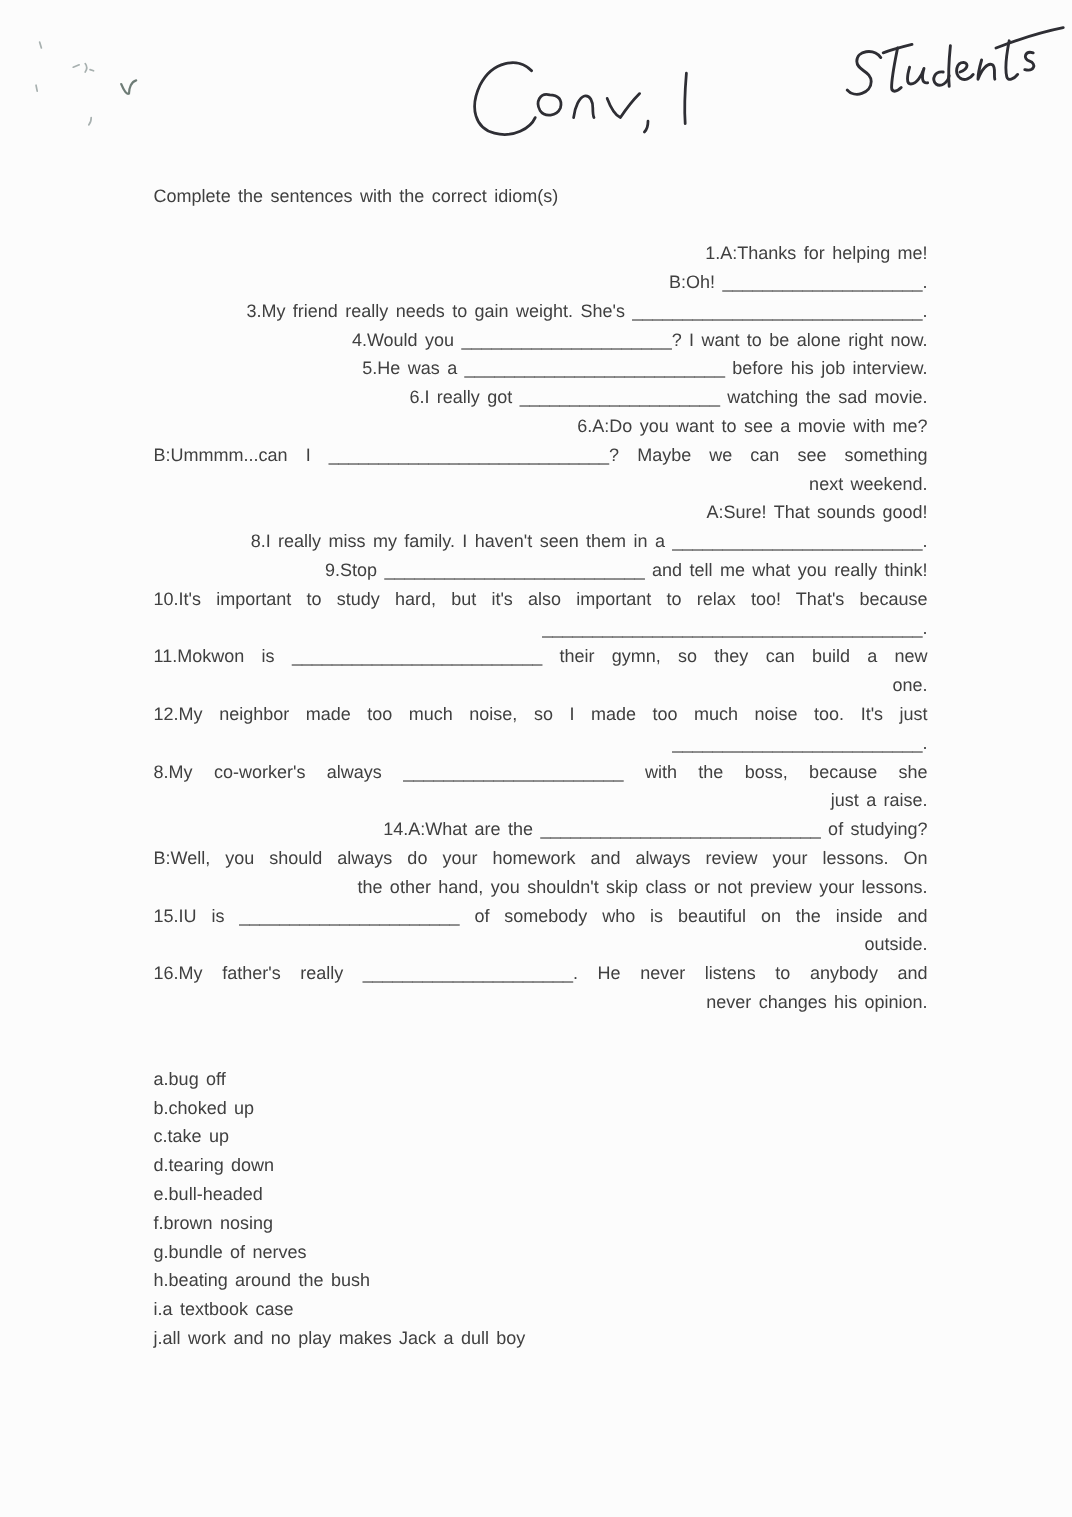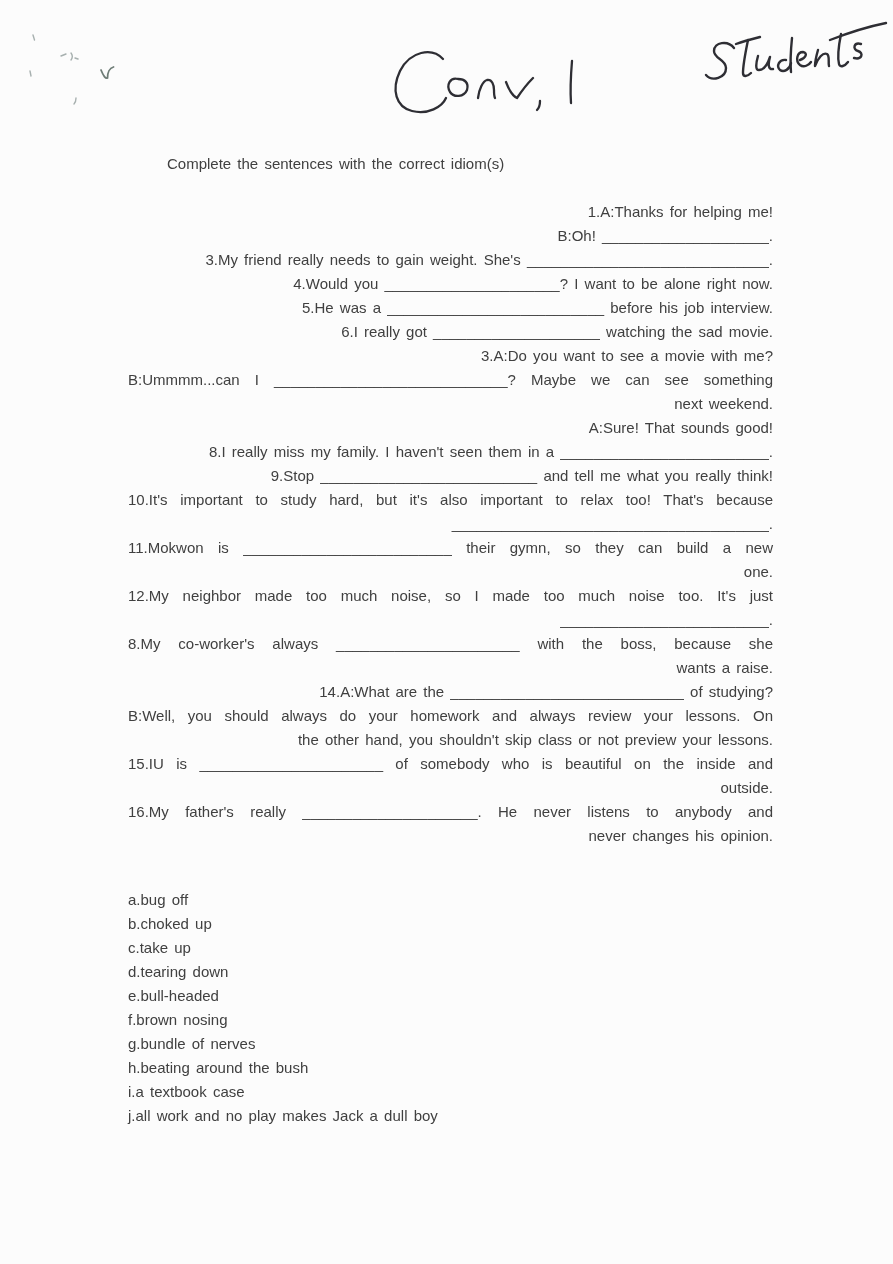--- a/index.html
+++ b/index.html
@@ -50,21 +50,20 @@
     left: 128px;
     top: 152px;
     width: 645px;
   }
   .instruction {
     font-size: 15px;
     line-height: 24px;
     word-spacing: 2px;
     margin-bottom: 24px;
     white-space: pre;
-    margin-left: 39px;
   }
   .line {
     font-size: 15px;
     line-height: 24px;
     min-height: 24px;
     word-spacing: 2px;
     text-align: right;
   }
   .line.stretch {
     text-align: justify;
@@ -133,21 +132,21 @@
 
 
         <div class="line">3.My friend really needs to gain weight. She's _____________________________.</div>
 
         <div class="line">4.Would you _____________________? I want to be alone right now.</div>
 
         <div class="line">5.He was a __________________________ before his job interview.</div>
 
         <div class="line">6.I really got ____________________ watching the sad movie.</div>
 
-        <div class="line">3.A:Do you want to see a movie with me?</div>
+        <div class="line">6.A:Do you want to see a movie with me?</div>
 
         <div class="line stretch">B:Ummmm...can I ____________________________? Maybe we can see something</div>
 
         <div class="line">next weekend.</div>
 
         <div class="line">A:Sure! That sounds good!</div>
 
         <div class="line">8.I really miss my family. I haven't seen them in a _________________________.</div>
 
         <div class="line">9.Stop __________________________ and tell me what you really think!</div>
@@ -159,21 +158,21 @@
         <div class="line stretch">11.Mokwon is _________________________ their gymn, so they can build a new</div>
 
         <div class="line">one.</div>
 
         <div class="line stretch">12.My neighbor made too much noise, so I made too much noise too. It's just</div>
 
         <div class="line">_________________________.</div>
 
         <div class="line stretch">8.My co-worker's always ______________________ with the boss, because she</div>
 
-        <div class="line">wants a raise.</div>
+        <div class="line">just a raise.</div>
 
         <div class="line">14.A:What are the ____________________________ of studying?</div>
 
         <div class="line stretch">B:Well, you should always do your homework and always review your lessons. On</div>
 
         <div class="line">the other hand, you shouldn't skip class or not preview your lessons.</div>
 
         <div class="line stretch">15.IU is ______________________ of somebody who is beautiful on the inside and</div>
 
         <div class="line">outside.</div>

